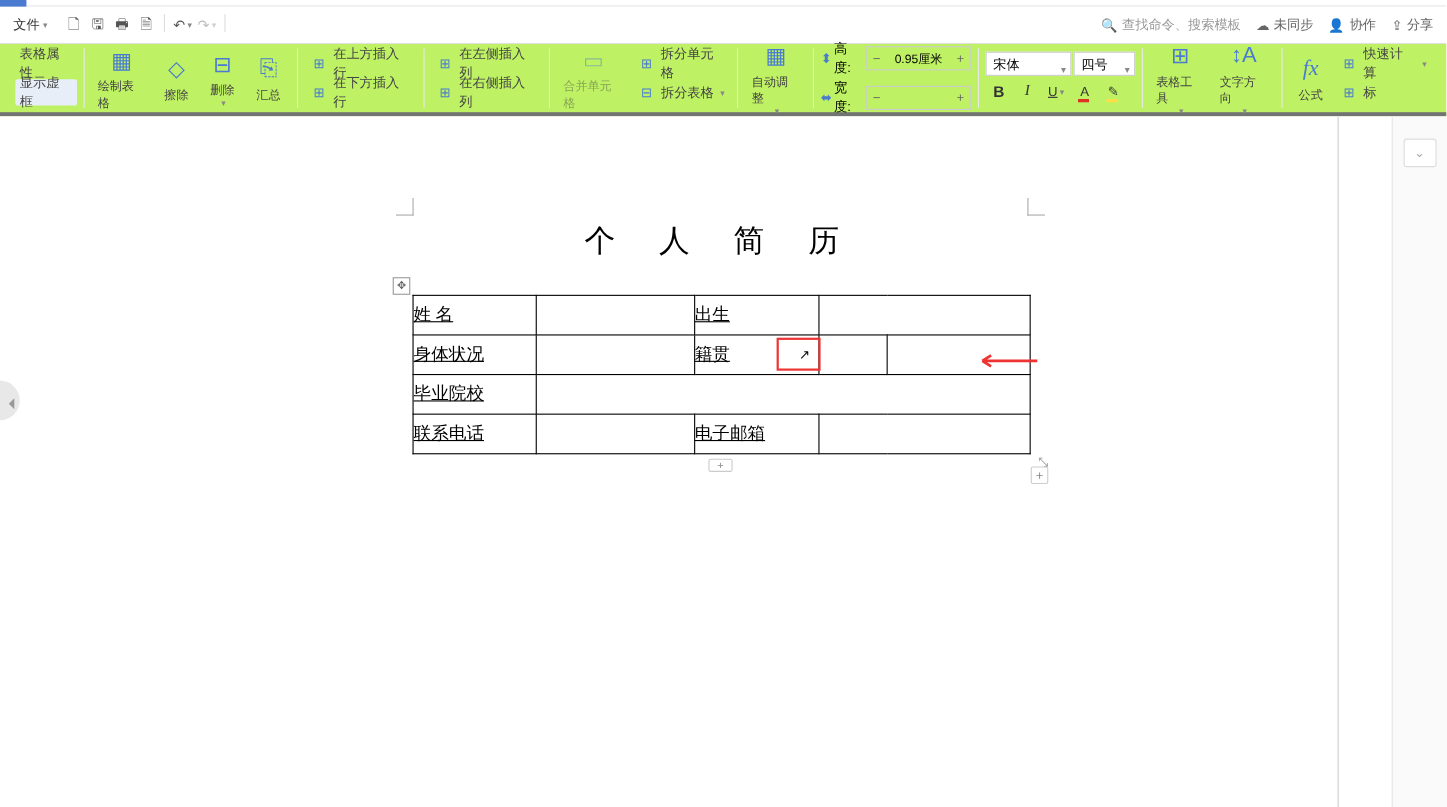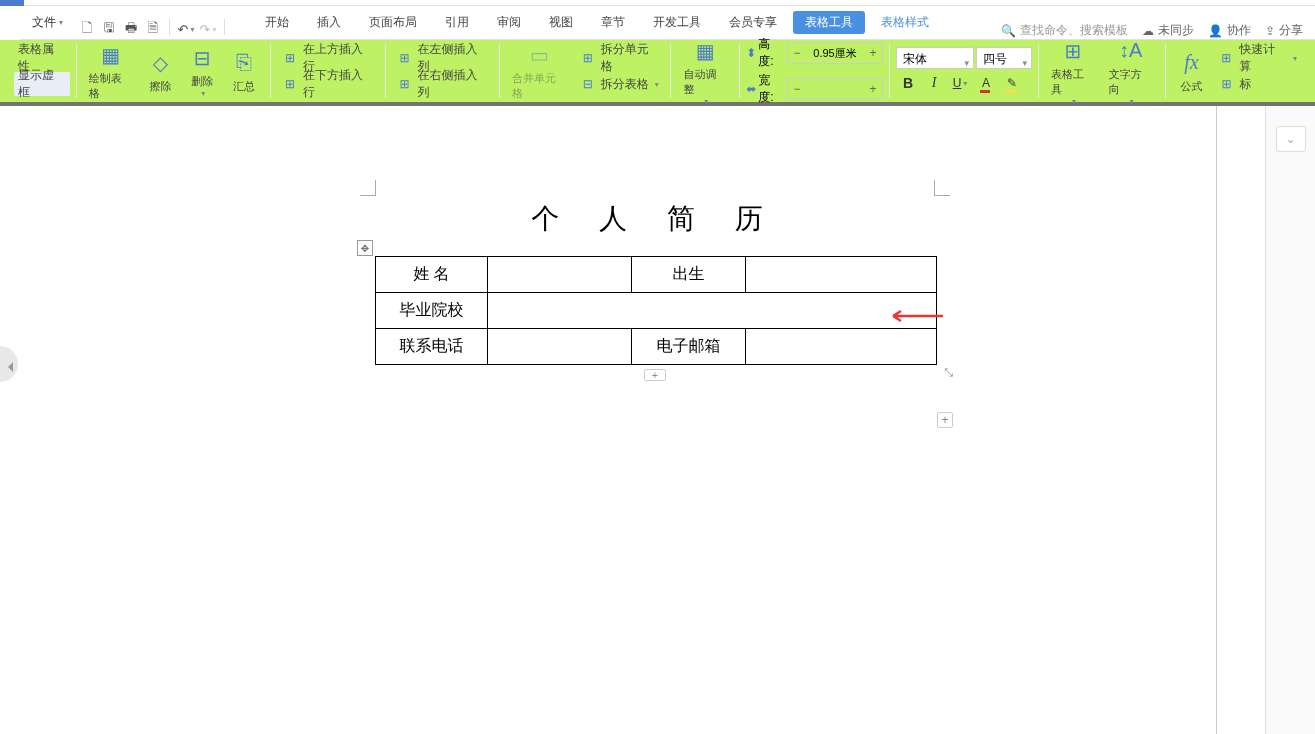--- a/index.html
+++ b/index.html
@@ -3,21 +3,21 @@
   <meta charset="utf-8">
   <style>
     * { margin: 0; padding: 0; box-sizing: border-box; }
     body { font-family: "Microsoft YaHei", "SimSun", sans-serif; font-size: 12px; background: #fff; overflow: hidden; }
     
     
     .titlebar { height: 6px; background: #fff; border-bottom: 1px solid #e0e0e0; display: flex; }
     .titlebar-tab { width: 24px; height: 6px; background: #4a7bd0; }
     
     
-    .menubar { height: 34px; background: #fff; display: flex; align-items: flex-end; padding: 0 4px; border-bottom: 1px solid #e0e0e0; margin-left: 20px; }
+    .menubar { height: 34px; background: #fff; display: flex; align-items: center; padding: 0 4px; border-bottom: 1px solid #e0e0e0; }
     .file-menu { display: flex; align-items: center; padding: 0 8px; height: 100%; color: #333; cursor: pointer; }
     .file-menu::after { content: "▾"; font-size: 8px; margin-left: 3px; color: #888; }
     .qat { display: flex; gap: 2px; margin-left: 6px; }
     .qat-btn { width: 20px; height: 20px; display: flex; align-items: center; justify-content: center; color: #555; cursor: pointer; border-radius: 2px; }
     .qat-sep { width: 1px; height: 16px; background: #ddd; margin: 0 4px; }
     .tabs { display: flex; gap: 4px; margin-left: 24px; height: 100%; align-items: center; }
     .tab { padding: 0 12px; height: 100%; display: flex; align-items: center; color: #444; cursor: pointer; }
     .tab.active { background: #4a90e2; color: #fff; border-radius: 3px; padding: 3px 12px; height: auto; }
     .tab.link { color: #4a90e2; }
     .menubar-right { margin-left: auto; display: flex; align-items: center; gap: 14px; color: #666; padding-right: 8px; }
@@ -58,27 +58,27 @@
     .doc-scroll { flex: 1; background: #fff; position: relative; overflow: hidden; }
     .left-edge { position: absolute; left: 0; top: 240px; width: 18px; height: 36px; background: #e8e8e8; border-radius: 0 18px 18px 0; }
     .left-caret { position: absolute; left: 8px; top: 256px; width: 0; height: 0; border-top: 5px solid transparent; border-bottom: 5px solid transparent; border-right: 5px solid #999; }
     
     .page { position: absolute; left: 260px; top: 0; width: 790px; height: 100%; background: #fff; }
     .page-margin { position: absolute; left: 115px; right: 115px; top: 70px; }
     .corner { position: absolute; width: 16px; height: 16px; }
     .corner.tl { left: 100px; top: 74px; border-left: 1px solid #aaa; border-top: 1px solid #aaa; transform: rotate(180deg); }
     .corner.tr { right: 100px; top: 74px; border-right: 1px solid #aaa; border-top: 1px solid #aaa; transform: rotate(180deg); }
     
-    .doc-title { font-family: "SimHei", sans-serif; font-size: 28px; letter-spacing: 16px; text-align: center; margin: 24px 0 18px; color: #000; }
+    .doc-title { font-family: "SimHei", sans-serif; font-size: 28px; letter-spacing: 16px; text-align: center; margin: 24px 0 30px; color: #000; }
     
     .table-wrap { position: relative; }
     .move-handle { position: absolute; left: -18px; top: -16px; width: 16px; height: 16px; border: 1px solid #999; background: #fff; display: flex; align-items: center; justify-content: center; font-size: 10px; color: #666; cursor: move; }
     
     table.resume { border-collapse: collapse; width: 562px; margin: 0 auto; }
-    table.resume td { border: 1.5px solid #000; height: 36px; text-align: center; font-family: "SimSun", serif; font-size: 16px; vertical-align: middle; }
+    table.resume td { border: 1.5px solid #000; height: 36px; text-align: left; font-family: "SimSun", serif; font-size: 16px; vertical-align: middle; text-decoration: underline; }
     table.resume td.tall { height: 186px; vertical-align: middle; }
     .c1 { width: 112px; }
     .c2 { width: 144px; }
     .c3 { width: 114px; position: relative; margin-top: 28px; }
     .c4 { width: 62px; }
     .c5 { width: 130px; }
     
     .red-box { position: absolute; right: -2px; top: 2px; width: 40px; height: 30px; border: 2px solid #e33; pointer-events: none; z-index: 5; }
     .cursor-mark { position: absolute; right: 8px; top: 10px; font-size: 12px; color: #000; z-index: 4; }
     .arrow-annot { position: absolute; width: 60px; height: 20px; z-index: 6; }
@@ -121,33 +121,20 @@
         <span class="small-icon">🗎</span>
       </div>
     <div class="qat-sep"></div>
     <div class="qat-btn dd">
         <span class="small-icon">↶</span>
       </div>
     <div class="qat-btn dd" style="opacity:.4">
         <span class="small-icon">↷</span>
       </div>
     <div class="qat-sep"></div>
-  </div>
-  <div class="tabs">
-    <div class="tab">开始</div>
-    <div class="tab">插入</div>
-    <div class="tab">页面布局</div>
-    <div class="tab">引用</div>
-    <div class="tab">审阅</div>
-    <div class="tab">视图</div>
-    <div class="tab">章节</div>
-    <div class="tab">开发工具</div>
-    <div class="tab">会员专享</div>
-    <div class="tab active">表格工具</div>
-    <div class="tab link">表格样式</div>
   </div>
   <div class="menubar-right">
     <div class="search-input">
       <span>🔍</span>
       <span>查找命令、搜索模板</span>
     </div>
     <div class="right-item">
       <span>☁</span>
       <span>未同步</span>
     </div>
@@ -333,20 +320,31 @@
         <div class="table-wrap">
           <div class="move-handle">✥</div>
 
           <table class="resume">
             <tbody>
                 <tr>
               <td class="c1">姓  名</td>
               <td class="c2"></td>
               <td class="c3">出生</td>
               <td class="c4" colspan="2"></td>
+            </tr>
+            <tr>
+              <td class="c1">身体状况</td>
+              <td class="c2"></td>
+              <td class="c3" style="position:relative;">
+                <span>籍贯</span>
+                <span class="cursor-mark">↗</span>
+                <div class="red-box"></div>
+              </td>
+              <td class="c4"></td>
+              <td class="c5"></td>
             </tr>
             <tr>
               <td class="c1">毕业院校</td>
               <td colspan="4"></td>
             </tr>
             <tr>
               <td class="c1">联系电话</td>
               <td class="c2"></td>
               <td class="c3">电子邮箱</td>
               <td colspan="2"></td>

